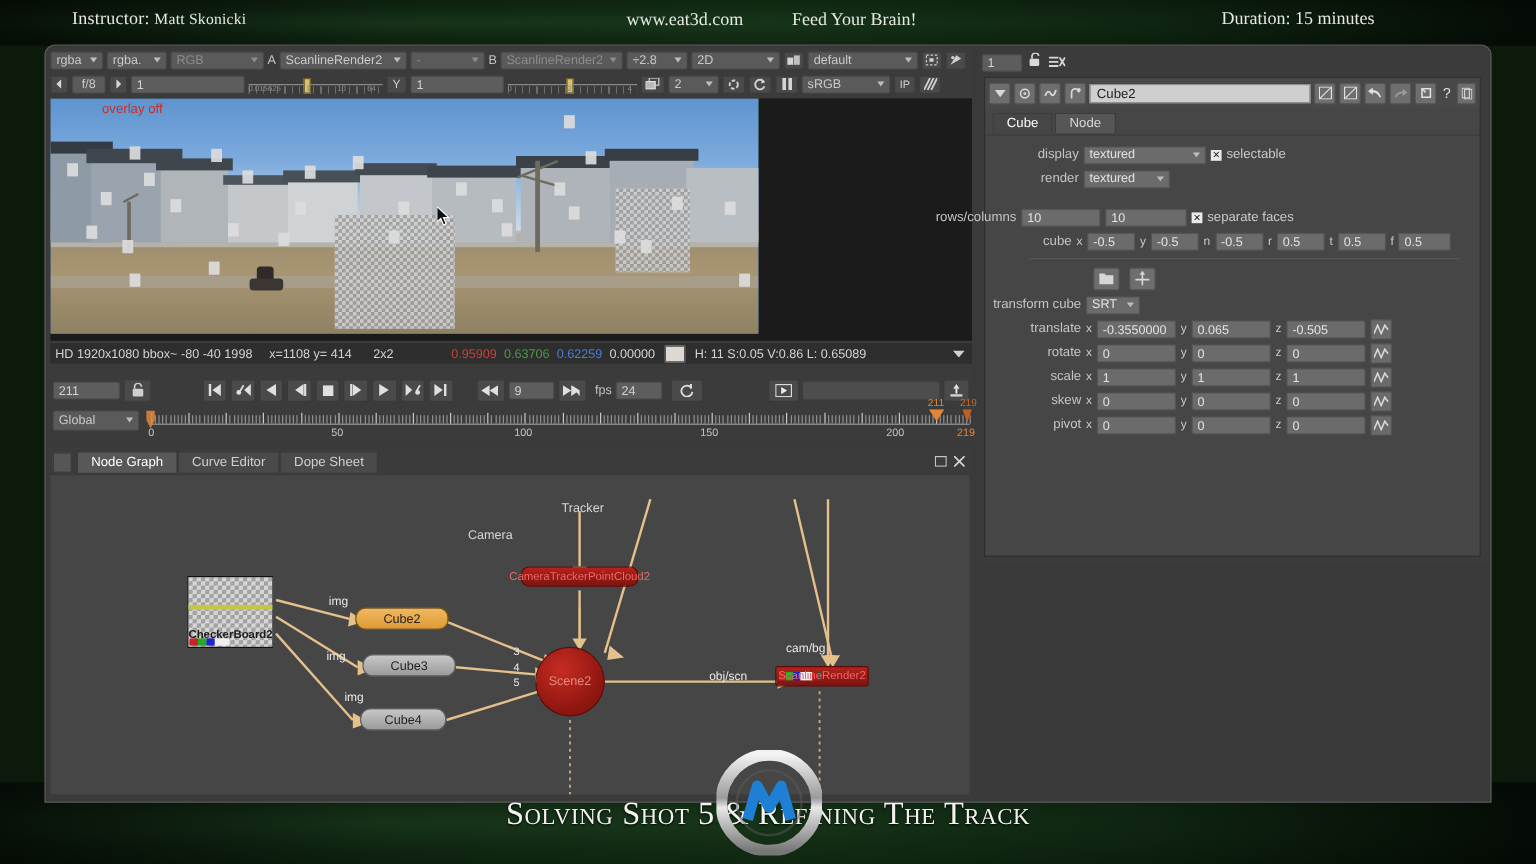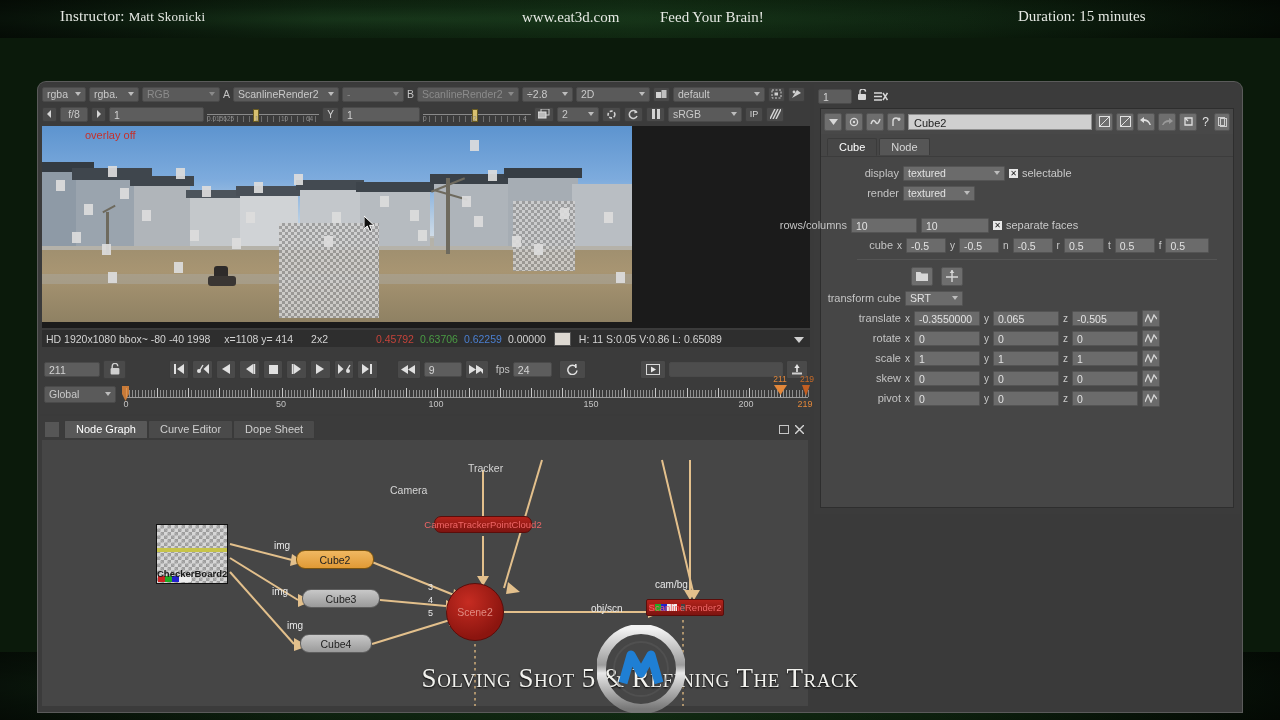--- a/index.html
+++ b/index.html
@@ -22,21 +22,21 @@
 
   .footer-title{position:absolute;z-index:3;left:0;width:1280px;text-align:center;top:678px;
      font-family:"Liberation Serif",serif;font-size:27px;color:#f2f2ee;letter-spacing:.5px;
      font-variant:small-caps;text-shadow:0 1px 2px #000;transform:translateY(-50%);}
 
   
   .wm{position:absolute;left:597px;top:625px;width:88px;height:88px;z-index:4;}
 
   
   #nuke{position:absolute;left:38px;top:38px;width:1204px;height:630px;
-     background:#3a3a3a;border-radius:8px 8px 0 0;box-shadow:0 0 0 1px #5b5b5b;overflow:hidden;margin-top:44px;}
+     background:#3a3a3a;border-radius:8px 8px 0 0;box-shadow:0 0 0 1px #5b5b5b;overflow:hidden;}
 
   .pane{position:absolute;background:#3b3b3b;}
 
   
   #viewer-pane{left:2px;top:2px;width:770px;height:330px;background:#3b3b3b;}
   .vrow{display:flex;align-items:center;height:20px;padding:0 2px;gap:3px;}
   .ctl{background:#5a5a5a;color:#c9c9c9;font-size:10.5px;height:15px;line-height:15px;
        border:1px solid #4a4a4a;border-radius:2px;padding:0 4px;box-sizing:border-box;
        display:flex;align-items:center;white-space:nowrap;}
   .ctl.dim{color:#8b8b8b;}
@@ -394,21 +394,21 @@
         </svg>
       </div>
 
       <div id="vstatus">
         <span>HD 1920x1080 bbox~ -80 -40 1998</span>
         <span style="width:14px"></span>
         <span>x=1108 y= 414</span>
         <span style="width:18px"></span>
         <span>2x2</span>
         <span style="width:48px"></span>
-        <span style="color:#c4433a">0.45792</span>
+        <span style="color:#c4433a">0.95909</span>
         <span style="width:6px"></span>
         <span style="color:#4a9b44">0.63706</span>
         <span style="width:6px"></span>
         <span style="color:#4b7fd0">0.62259</span>
         <span style="width:6px"></span>
         <span>0.00000</span>
         <span class="sw"></span>
         <span>H: 11 S:0.05 V:0.86  L: 0.65089</span>
         <span style="margin-left:auto;margin-right:2px">
           <svg width="10" height="6" viewBox="0 0 10 6">
@@ -1022,21 +1022,21 @@
               </span>
             <span class="sqbtn">
               <svg width="12" height="12" viewBox="0 0 12 12">
                   <path d="M6 0 L6 12 M0 7 L12 7" stroke="#d7d7d7" stroke-width="1.4"></path>
                   <path d="M6 0 L3.6 3 L8.4 3 Z" fill="#d7d7d7"></path>
                 </svg>
               </span>
           </div>
           <div class="prow">
             <span class="plab" style="width:84px;margin-left:-10px">transform cube</span>
-            <div class="pdrop" style="width:58px">
+            <div class="pdrop" style="width:45px">
               <span style="flex:1">SRT</span>
                 <i class="caret"></i>
               </div>
           </div>
           <div class="prow">
             <span class="plab" style="width:84px;margin-left:-10px">translate</span>
             <span style="font-size:10px">x</span>
               <div class="pval" style="width:66px">-0.3550000</div>
             <span style="font-size:10px">y</span>
               <div class="pval" style="width:66px">0.065</div>

